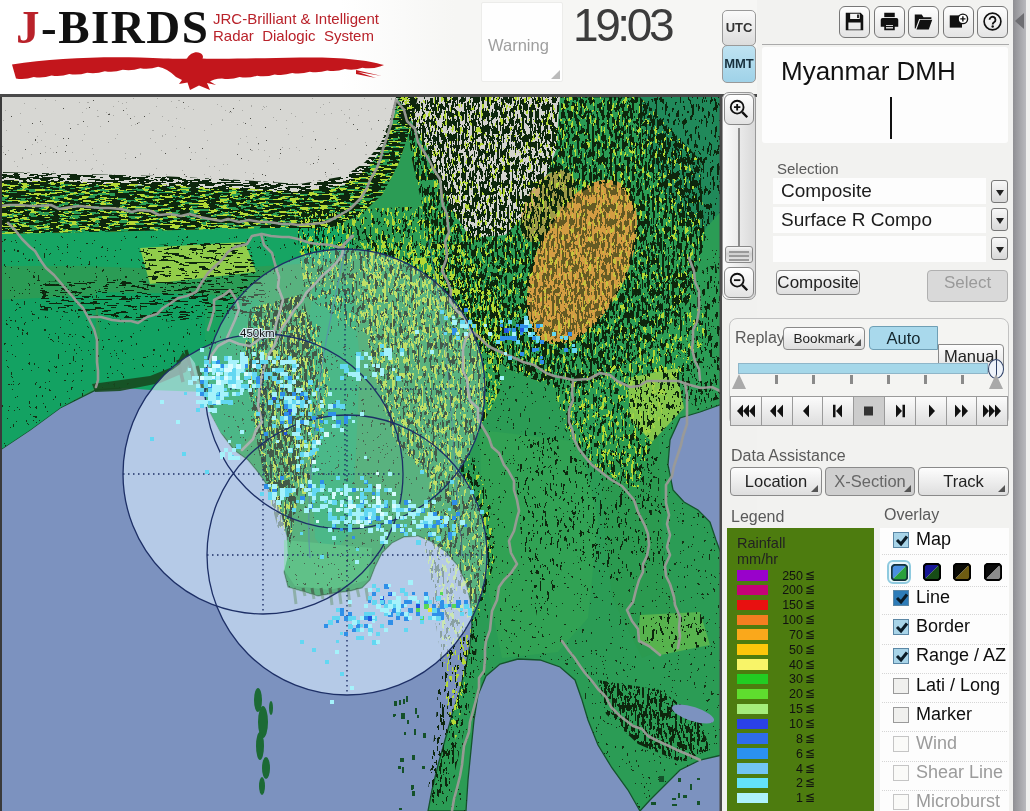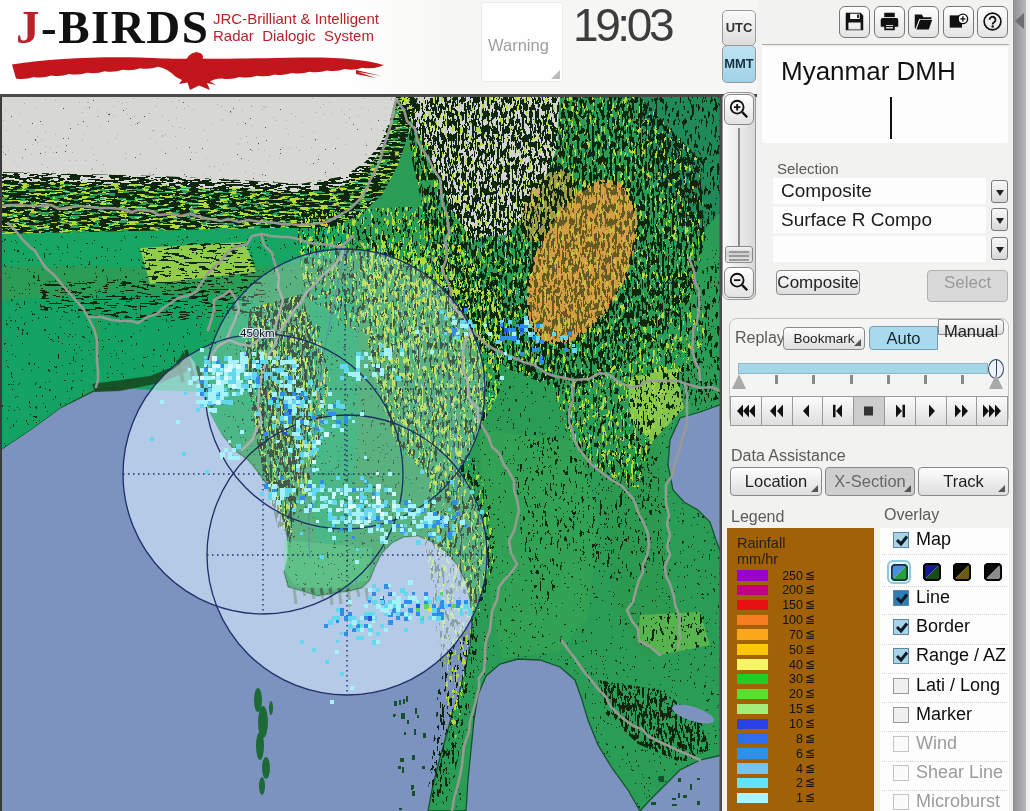--- a/index.html
+++ b/index.html
@@ -39,21 +39,21 @@
 .btn.pressed{background:#cfcfcf;color:#666}
 .cnr:before{content:"";position:absolute;right:3px;bottom:3px;border-left:7px solid transparent;border-bottom:7px solid #555}
 
 #replay{left:729px;top:318px;width:280px;height:108px;border:1px solid #c2c2c2;border-radius:8px;background:#f4f4f2}
 #ticks .tk{position:absolute;top:0;width:3px;height:9px;background:#8a8a8a}
 .tri{width:0;height:0;border-left:7px solid transparent;border-right:7px solid transparent;border-bottom:15px solid #a9a9a9}
 .pbtn{top:396px;height:30px;border:1px solid #9a9a9a;background:linear-gradient(#fbfbfb,#dedede)}
 .pbtn svg{position:absolute;left:50%;top:50%;transform:translate(-50%,-50%)}
 
 
-#legendbox{left:727px;top:528px;width:147px;height:283px;background:#a16207}
+#legendbox{left:727px;top:528px;width:147px;height:283px;background:#4d7c0f}
 .sw{position:absolute;left:10px;width:31px;height:10.5px}
 .lnum{position:absolute;left:10px;width:66px;text-align:right;font-size:12.5px;color:#111}
 .leq{position:absolute;left:78px;font-size:12px;color:#111}
 
 #overlaybox{left:880px;top:528px;width:129px;height:283px;background:#fdfdfd}
 .cb{position:absolute;left:13px;width:16px;height:16px;border:1.5px solid #5b87a5;background:#a8d4e8}
 .cb.un{border-color:#9a9a9a;background:#f0f0ee}
 .cb.disd{border-color:#c5c5c5;background:#fafaf8}
 .cb svg{position:absolute;left:0px;top:0px}
 .olab{position:absolute;left:36px;font-size:18px;color:#0d0d0d;white-space:nowrap}
@@ -528,21 +528,21 @@
 <div class="abs dbtn" style="top:208px"></div>
 <div class="abs drow" style="top:236px"></div>
 <div class="abs dbtn" style="top:237px"></div>
 <div class="abs btn" style="left:776px;top:270px;width:84px;height:25px;font-size:17px;line-height:23px">Composite</div>
 <div class="abs btn dis" style="left:927px;top:270px;width:81px;height:32px;font-size:17px;line-height:23px">Select</div>
 
 <div class="abs" id="replay"></div>
 <div class="abs lbl" style="left:735px;top:329px;font-size:16px">Replay</div>
 <div class="abs btn cnr" style="left:783px;top:327px;width:82px;height:23px;font-size:13.5px;line-height:21px">Bookmark</div>
 <div class="abs" style="left:869px;top:326px;width:69px;height:24px;background:#a9d9ec;border:1px solid #6f9fb5;border-radius:4px 0 0 4px;text-align:center;font-size:16.5px;line-height:22px;color:#15272e">Auto</div>
-<div class="abs btn" style="left:938px;top:319px;width:66px;height:16px;font-size:16.5px;line-height:22px;border-radius:0 4px 4px 0">Manual</div>
+<div class="abs btn" style="left:938px;top:344px;width:66px;height:28px;font-size:16.5px;line-height:22px;border-radius:0 4px 4px 0">Manual</div>
 <div class="abs" id="slider" style="left:738px;top:363px;width:250px;height:11px;background:#a5d7e9;border:1px solid #8fb6c9"></div>
 <div class="abs" style="left:988px;top:359px;width:16px;height:20px;border:1.6px solid #2d3f66;border-radius:50%;background:#eef3fa"></div>
 <div class="abs" style="left:995.5px;top:360px;width:1.4px;height:18px;background:#2d3f66"></div>
 <div class="abs" id="ticks" style="left:0;top:375px">
       <span class="tk" style="left:775px"></span>
       <span class="tk" style="left:812px"></span>
       <span class="tk" style="left:850px"></span>
       <span class="tk" style="left:887px"></span>
       <span class="tk" style="left:924px"></span>
       <span class="tk" style="left:961px"></span>

